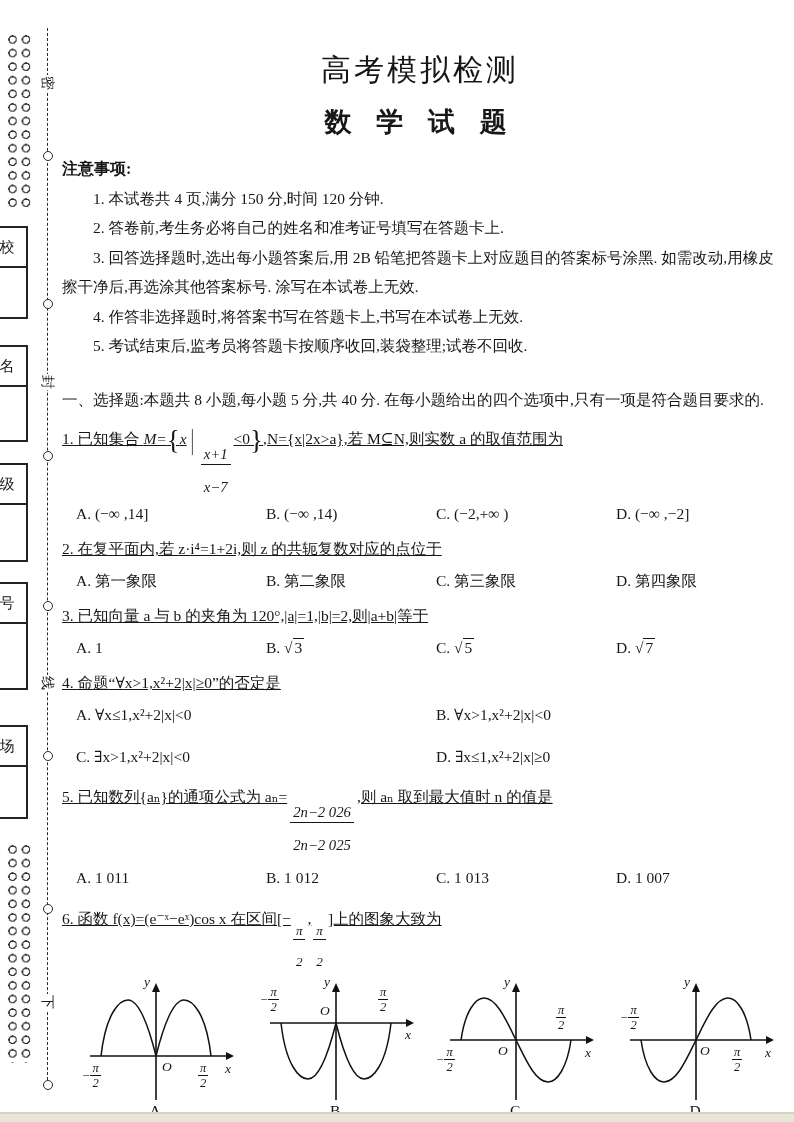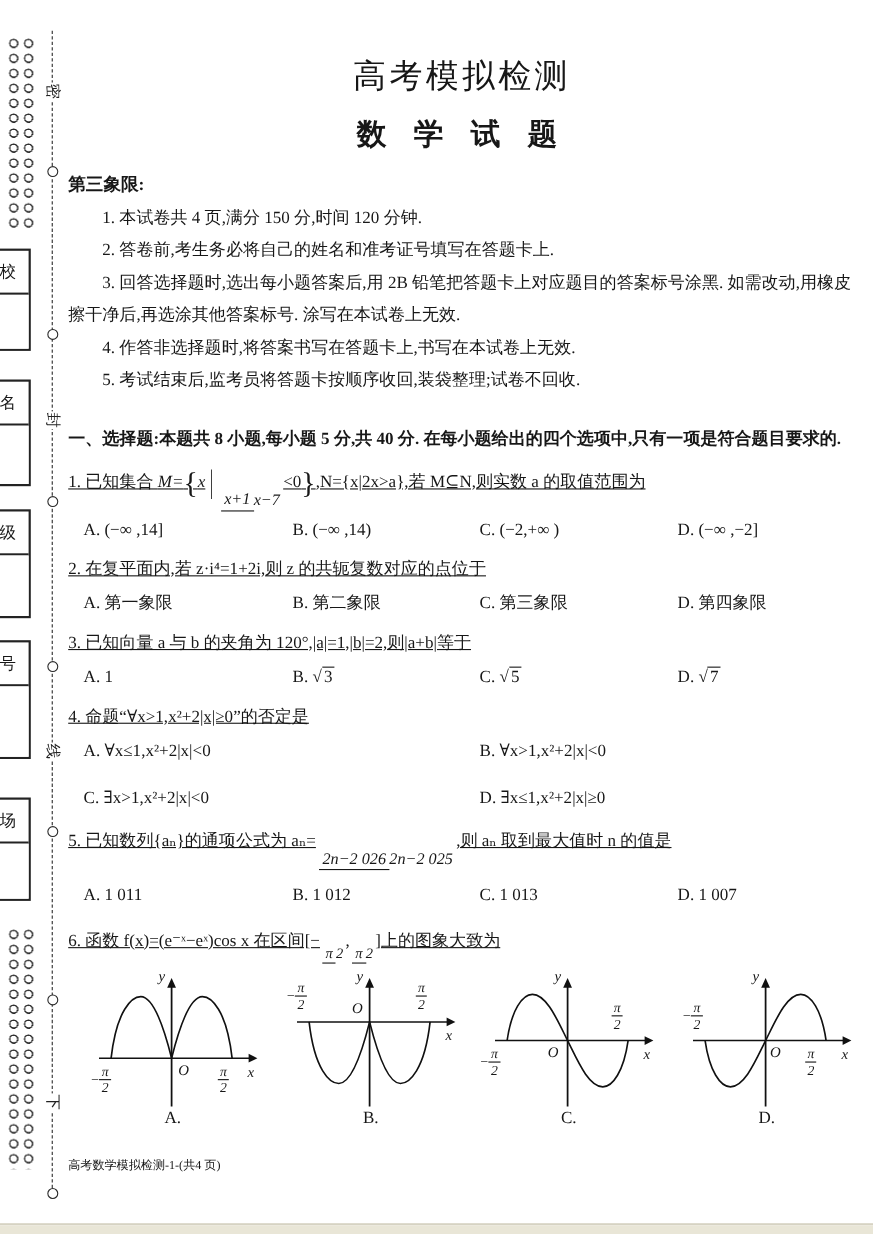--- a/index.html
+++ b/index.html
@@ -25,28 +25,28 @@
 
   .scan-band{position:absolute;left:0;right:0;bottom:0;height:8px;background:#e9e6d7;}
   .scan-band-line{position:absolute;left:0;right:0;bottom:8px;height:2px;background:#d6d3c3;}
 
   
   .content{position:absolute;left:62px;top:40px;width:716px;font-size:15.5px;line-height:29.5px;}
   .title1{margin:12px 0 0;text-align:center;font-size:30px;line-height:36px;font-weight:normal;letter-spacing:3px;}
   .title2{margin:17px 0 0;text-align:center;font-size:27px;line-height:34px;font-weight:bold;letter-spacing:9px;}
   .notice-head{margin:15px 0 0;font-weight:bold;font-size:16px;}
   .note{margin:0;text-indent:2em;}
-  .sec-head{margin:24px 0 0;font-weight:bold;padding-left:2em;text-indent:-2em;}
+  .sec-head{margin:24px 0 0;font-weight:normal;padding-left:2em;text-indent:-2em;}
   .stem{margin:6px 0 0;text-decoration:underline;}
   .opts4{display:grid;grid-template-columns:190px 170px 180px 1fr;padding-left:14px;margin:2px 0 0;}
   .opts2{display:grid;grid-template-columns:360px 1fr;row-gap:13px;padding-left:14px;margin:2px 0 0;}
 
   
-  .frac{display:inline-flex;flex-direction:row;align-items:center;vertical-align:-1.05em;
-        line-height:1.2;font-size:0.95em;margin:0 3px;font-style:italic;}
+  .frac{display:inline-flex;flex-direction:column;align-items:center;vertical-align:-1.05em;
+        line-height:1.2;font-size:0.95em;margin:0 3px;font-style:italic;gap:14px;}
   .frac .fn{border-bottom:1.2px solid #171717;padding:0 3px;}
   .frac.small{font-size:0.85em;vertical-align:-0.85em;margin:0 2px;}
   .brace{font-size:1.75em;font-weight:400;vertical-align:-0.18em;line-height:0;}
   .setbar{display:inline-block;transform:scaleY(1.9);margin:0 4px;}
   .mvar{font-style:italic;}
   .sq{white-space:nowrap;}
   .sq .val{display:inline-block;border-top:1.4px solid #171717;padding:0 2px;line-height:1.2;}
 
   
   .graphs{display:flex;gap:18px;margin:8px 0 0 14px;}
@@ -102,21 +102,21 @@
     <span class="seal-o" style="top:876px;"></span>
     <span class="seal-char" style="top:964px;">下</span>
     <span class="seal-o" style="top:1052px;"></span>
   </div>
 
   <div class="content">
 
     <div class="title1">高考模拟检测</div>
     <div class="title2">数 学 试 题</div>
 
-    <div class="notice-head">第三象限:</div>
+    <div class="notice-head">注意事项:</div>
     <p class="note">1. 本试卷共 4 页,满分 150 分,时间 120 分钟.</p>
     <p class="note">2. 答卷前,考生务必将自己的姓名和准考证号填写在答题卡上.</p>
     <p class="note">3. 回答选择题时,选出每小题答案后,用 2B 铅笔把答题卡上对应题目的答案标号涂黑. 如需改动,用橡皮擦干净后,再选涂其他答案标号. 涂写在本试卷上无效.</p>
     <p class="note">4. 作答非选择题时,将答案书写在答题卡上,书写在本试卷上无效.</p>
     <p class="note">5. 考试结束后,监考员将答题卡按顺序收回,装袋整理;试卷不回收.</p>
 
     <p class="sec-head">一、选择题:本题共 8 小题,每小题 5 分,共 40 分. 在每小题给出的四个选项中,只有一项是符合题目要求的.</p>
 
     <p class="stem" style="margin-top:10px;"><span>1. 已知集合 </span><span class="mvar">M=</span><span class="brace">{</span><span class="mvar">x</span><span class="setbar">|</span><span class="frac">
           <span class="fn">x+1</span>

